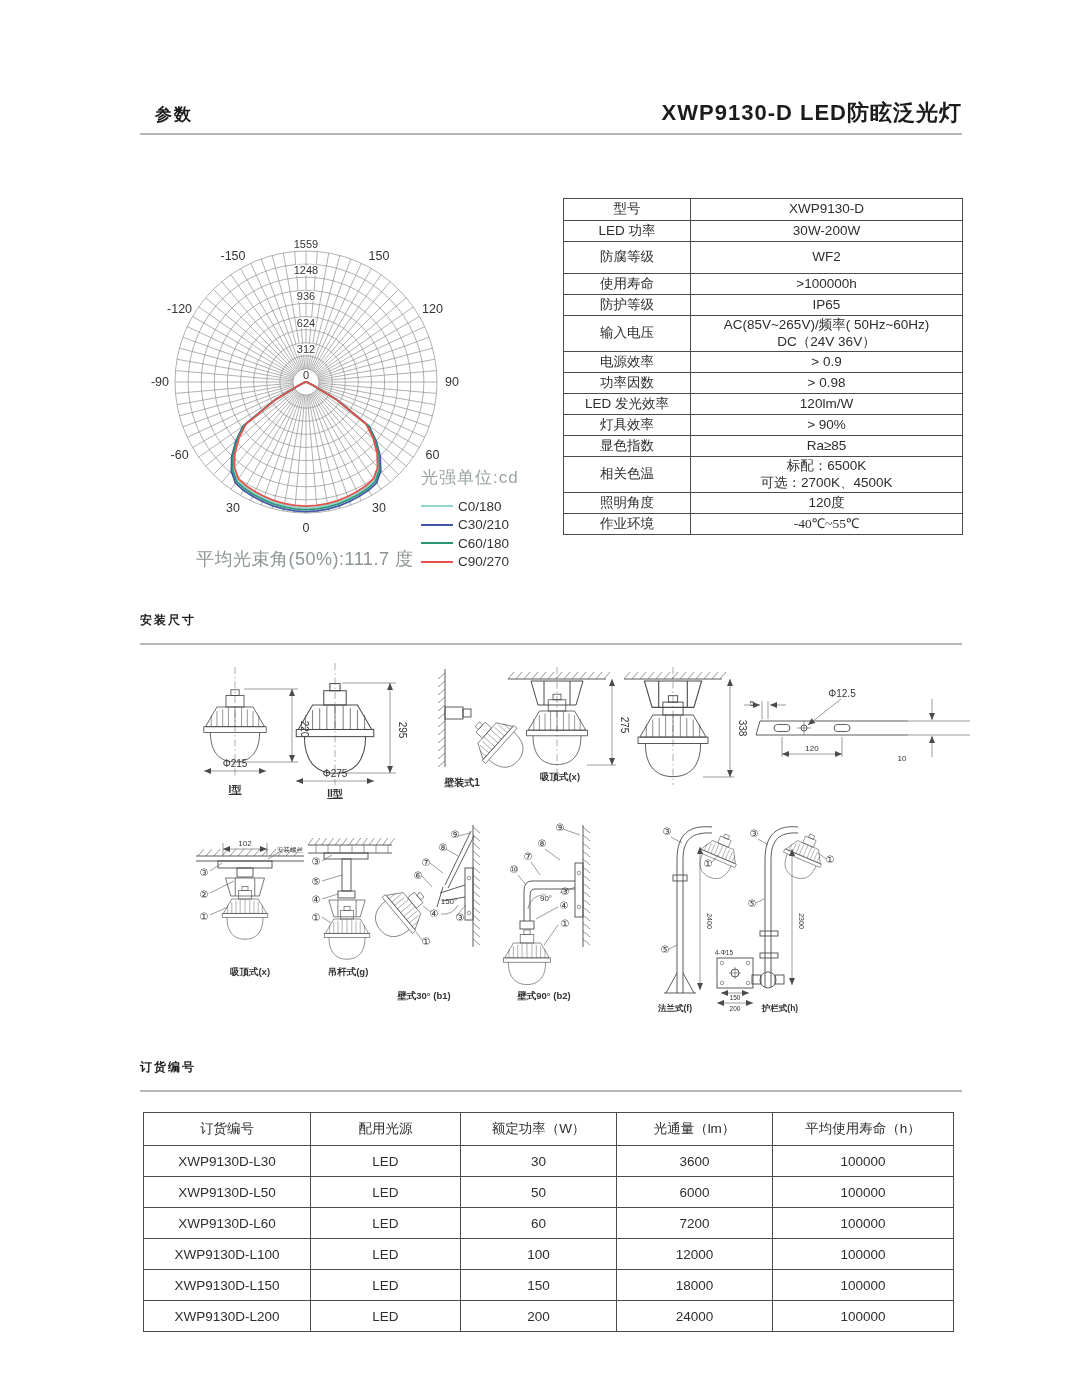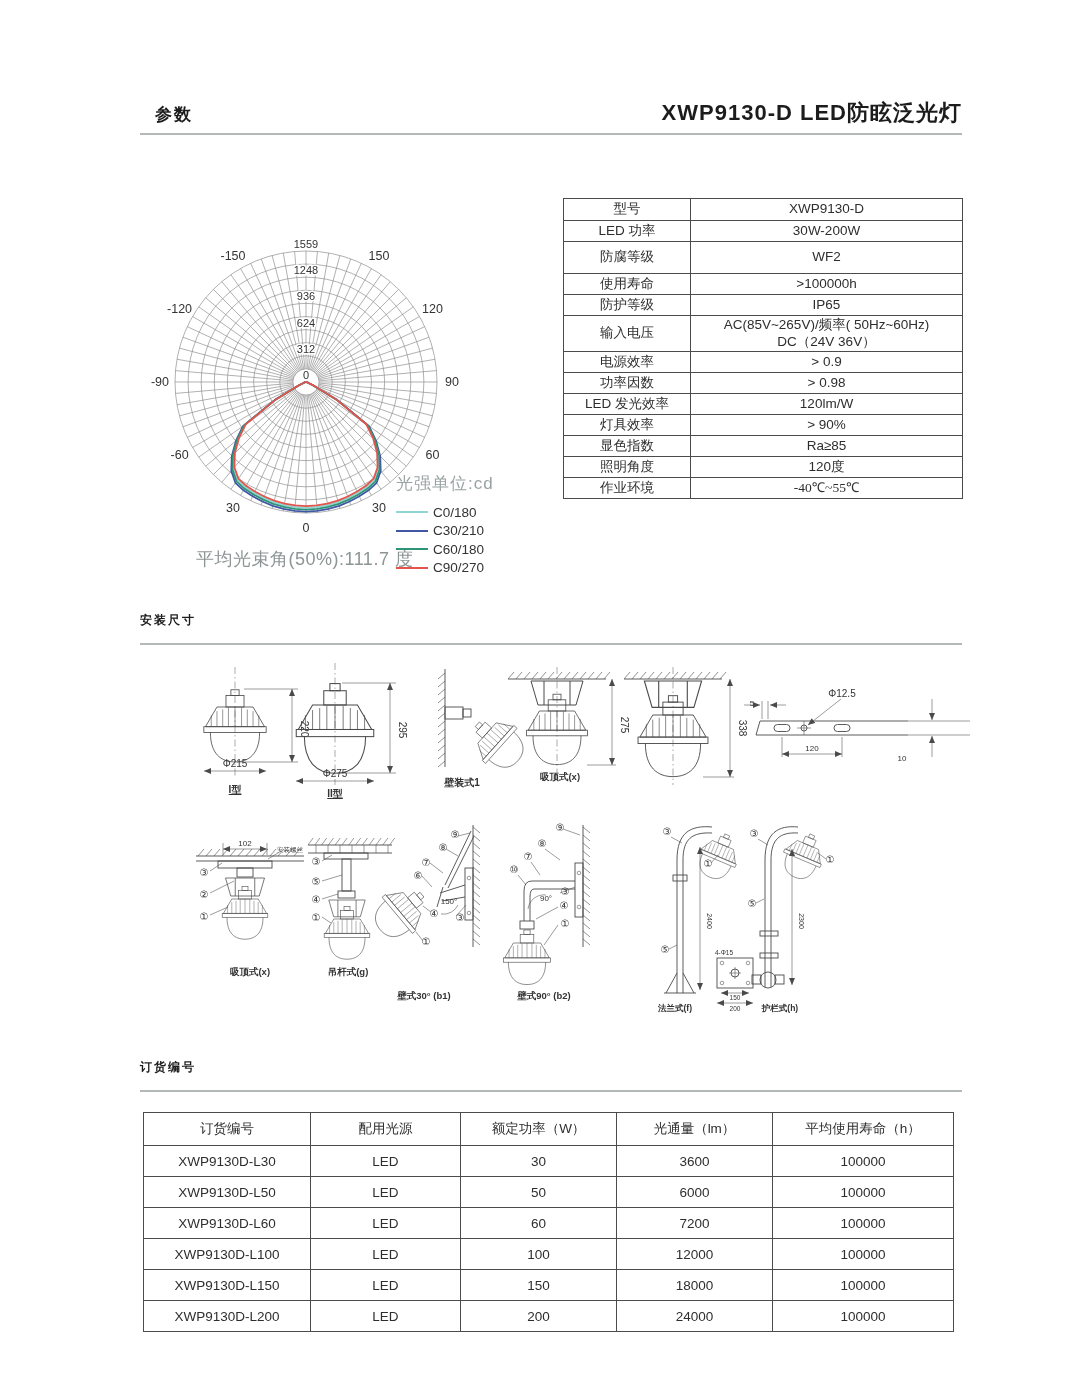--- a/index.html
+++ b/index.html
@@ -5,21 +5,21 @@
   html,body{margin:0;padding:0;background:#fff;}
   .page{position:relative;width:1090px;height:1385px;background:#ffffff;
         font-family:"Liberation Sans",sans-serif;color:#222;overflow:hidden;}
   .hdr-left{position:absolute;left:140px;top:103px;font-size:17px;font-weight:700;letter-spacing:2px;color:#1c1c1c;margin-left:15px;}
   .hdr-right{position:absolute;right:128px;top:98px;font-size:22px;font-weight:600;color:#1c1c1c;letter-spacing:1px;text-align:center;}
   .rule{position:absolute;left:140px;width:822px;height:2px;background:#b3b8b8;}
   .sec-label{position:absolute;left:140px;font-size:12px;font-weight:700;letter-spacing:2px;color:#1c1c1c;}
 
   
   #polar-svg{position:absolute;left:140px;top:190px;width:420px;height:400px;}
-  .leg{position:absolute;left:396px;top:466px;margin-top:6px;}
+  .leg{position:absolute;left:421px;top:466px;}
   .leg-title{font-size:17px;color:#9aa3a3;letter-spacing:1px;margin-bottom:8px;}
   .leg-item{display:flex;align-items:center;height:18.5px;font-size:13.5px;color:#333;}
   .leg-line{display:inline-block;width:32px;height:2px;margin-right:5px;}
   .beam{position:absolute;left:196px;top:547px;font-size:18px;color:#8d9595;letter-spacing:0.5px;}
 
   
   .spec{position:absolute;left:563px;top:198px;border-collapse:collapse;table-layout:fixed;width:399px;}
   .spec td{border:1.2px solid #4b4b4b;text-align:center;vertical-align:middle;
            font-size:13.5px;color:#2e2e2e;padding:0 2px;line-height:1.25;white-space:pre-line;}
   .spec{border:1.6px solid #4b4b4b;}
@@ -228,20 +228,25 @@
           <td>120lm/W</td>
         </tr>
         <tr style="height: 21px;">
           <td>灯具效率</td>
           <td>&gt; 90%</td>
         </tr>
         <tr style="height: 21px;">
           <td>显色指数</td>
           <td>Ra≥85</td>
         </tr>
+        <tr style="height: 36px;">
+          <td>相关色温</td>
+          <td>标配：6500K
+可选：2700K、4500K</td>
+        </tr>
         <tr style="height: 21px;">
           <td>照明角度</td>
           <td>120度</td>
         </tr>
         <tr style="height: 21px; font-family: Liberation Serif, serif;">
           <td>作业环境</td>
           <td>-40℃~55℃</td>
         </tr>
       </tbody>
   </table>

